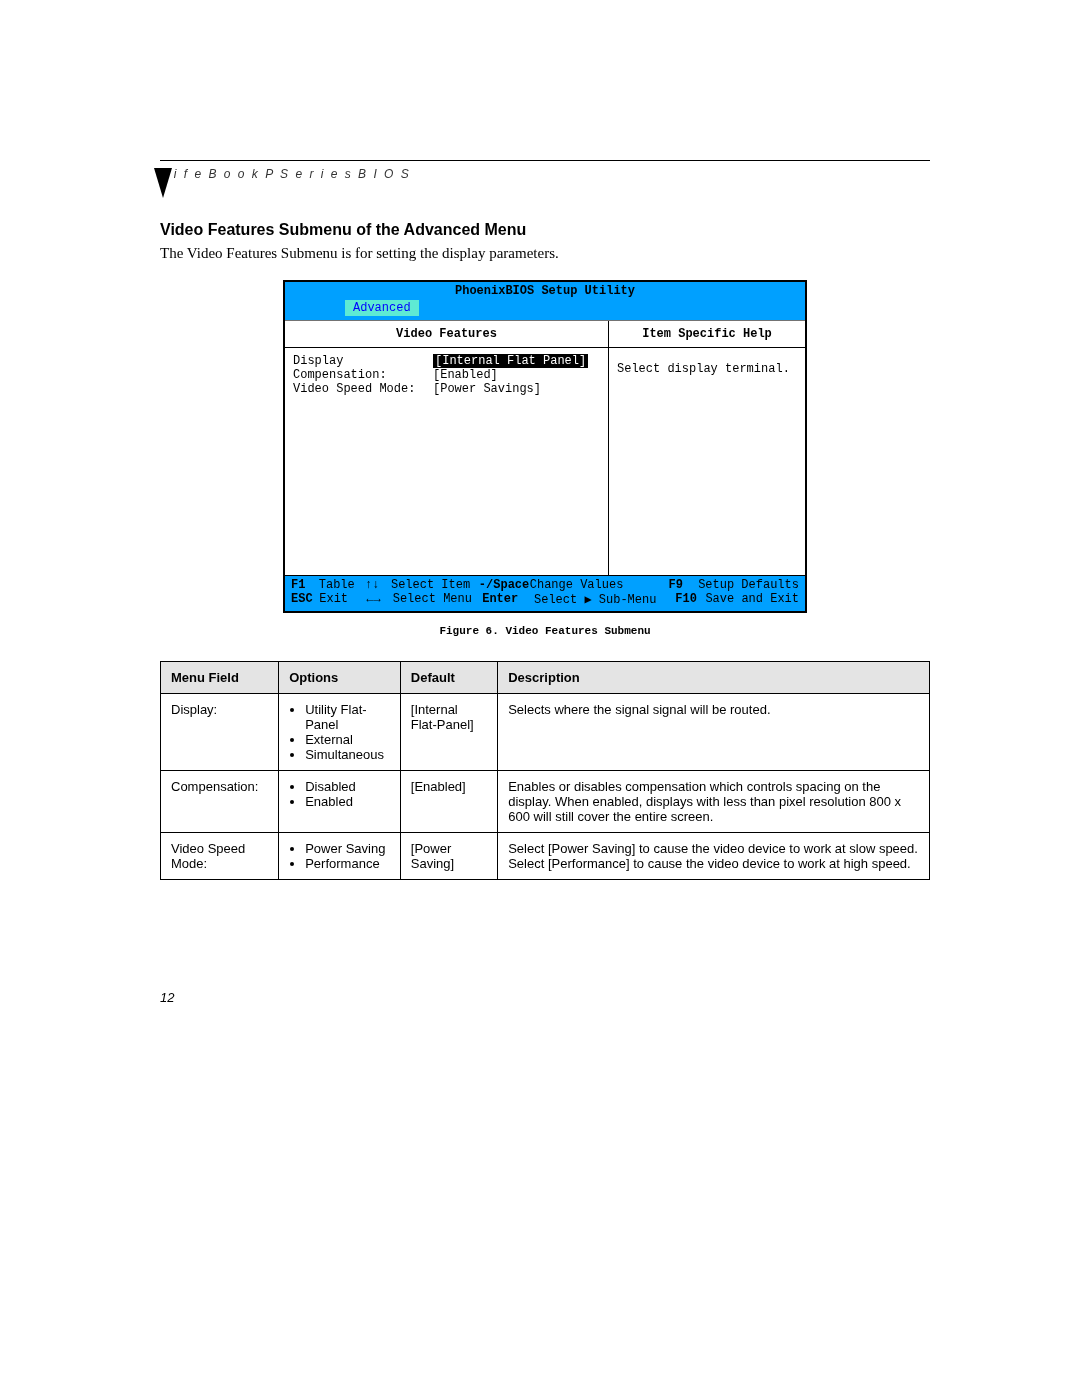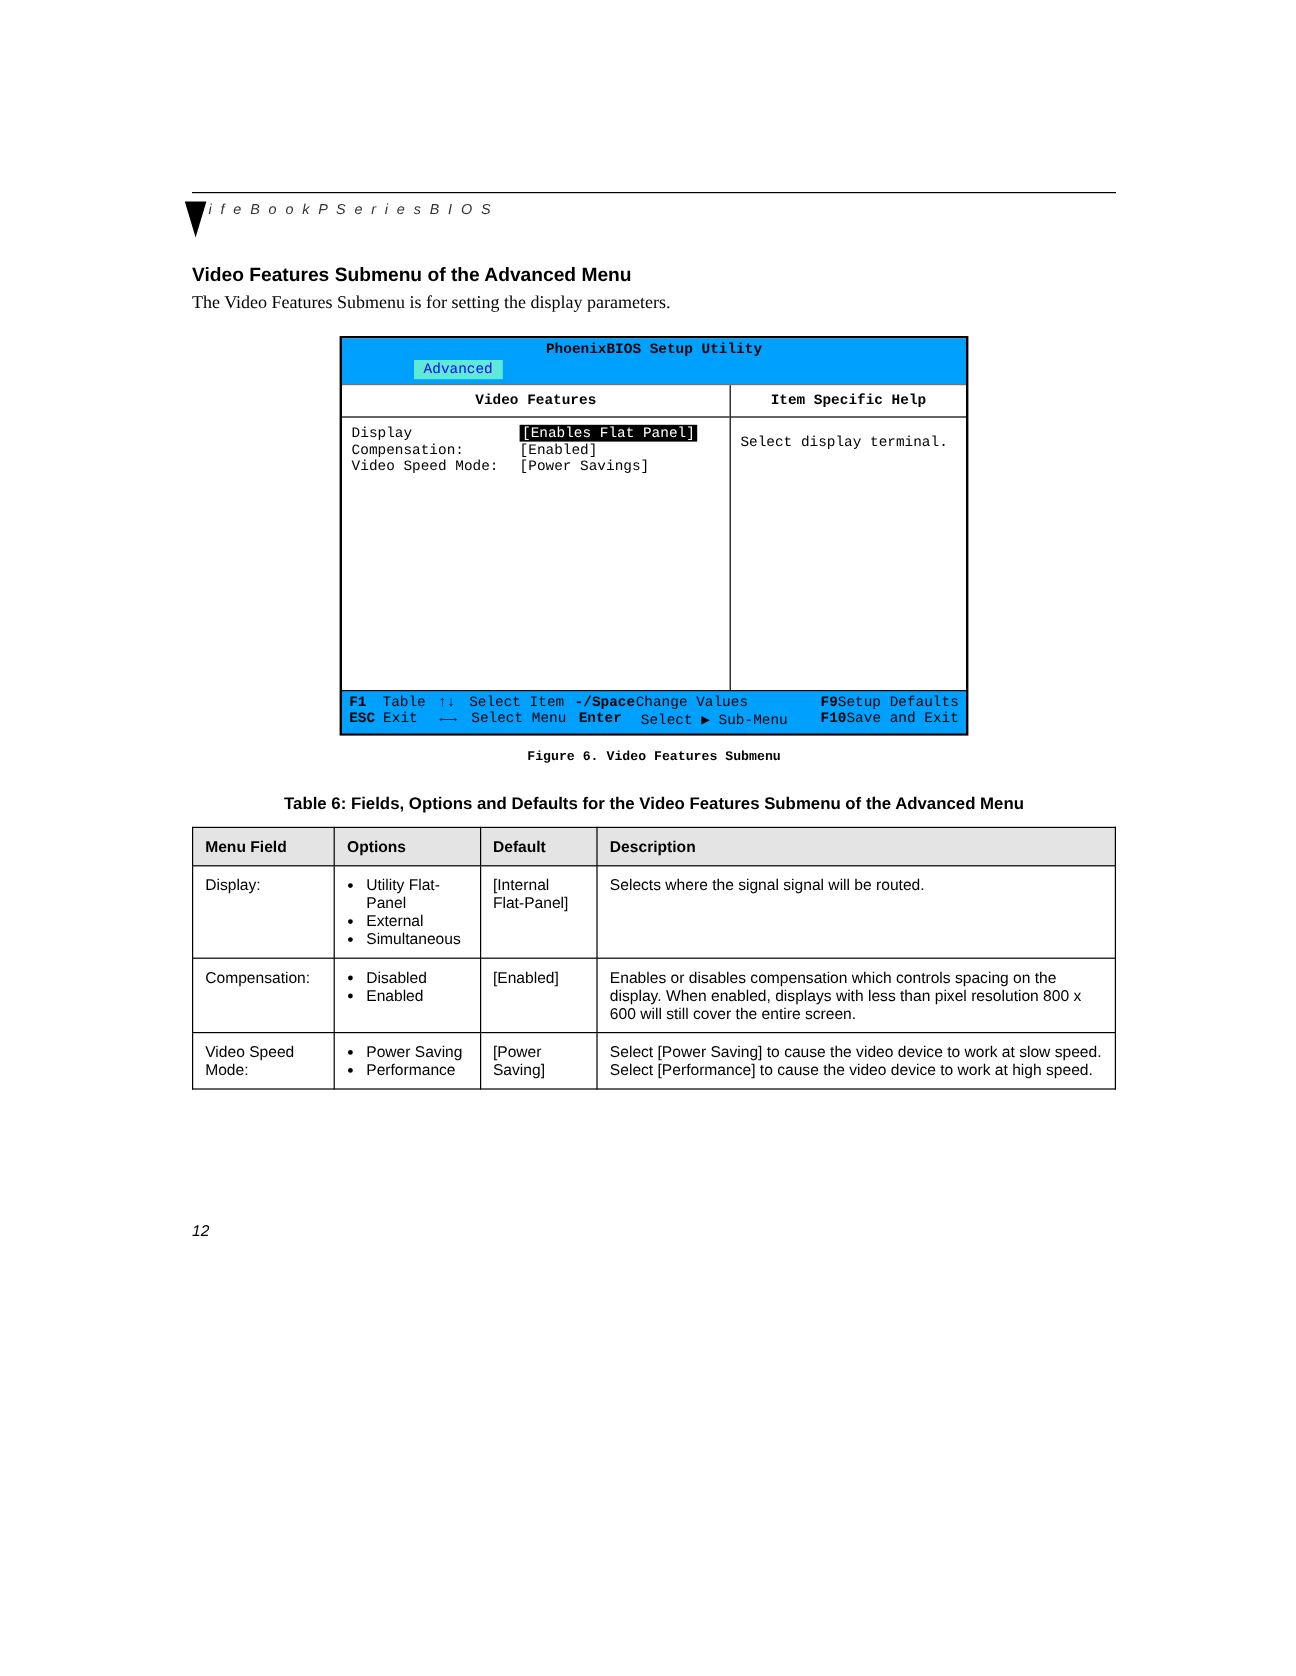--- a/index.html
+++ b/index.html
@@ -119,21 +119,21 @@
     gap: 0;
   }
   .bios .footer .k { color: #000000; font-weight: bold; }
   .bios .footer .cell { white-space: pre; }
   .bios .footer .c1 { width: 30px; }
   .bios .footer .c2 { width: 50px; }
   .bios .footer .c3 { width: 28px; }
   .bios .footer .c4 { width: 95px; }
   .bios .footer .c5 { width: 55px; }
   .bios .footer .c6 { width: 150px; }
-  .bios .footer .c7 { width: 32px; text-align: right; }
+  .bios .footer .c7 { width: 32px; }
   .bios .footer .c8 { }
 
   .fig-caption {
     text-align: center;
     font-size: 11px;
     font-weight: bold;
     margin: 12px 0 24px 0;
     font-family: Liberation Mono, monospace;
   }
   .table-title {
@@ -187,21 +187,21 @@
     <div class="title-bar">PhoenixBIOS Setup Utility</div>
     <div class="tab-row">
       <span class="tab">Advanced</span>
     </div>
     <div class="body-wrap">
       <div class="left-pane">
         <div class="pane-title">Video Features</div>
         <div class="sep"></div>
         <div class="row selected">
           <span class="lbl">Display</span>
-          <span class="val">[Enables Flat Panel]</span>
+          <span class="val">[Internal Flat Panel]</span>
         </div>
         <div class="row">
           <span class="lbl">Compensation:</span>
           <span class="val">[Enabled]</span>
         </div>
         <div class="row">
           <span class="lbl">Video Speed Mode:</span>
           <span class="val">[Power Savings]</span>
         </div>
       </div>
@@ -229,21 +229,20 @@
         <span class="cell c4">Select Menu</span>
         <span class="cell c5"><span class="k">Enter</span></span>
         <span class="cell c6">Select ▶ Sub-Menu</span>
         <span class="cell c7"><span class="k">F10</span></span>
         <span class="cell c8">Save and Exit</span>
       </div>
     </div>
   </div>
 
   <div class="fig-caption">Figure 6.  Video Features Submenu</div>
-  <div class="table-title">Table 6: Fields, Options and Defaults for the Video Features Submenu of the Advanced Menu</div>
 
   <table class="doc-table">
     <thead>
       <tr>
         <th>Menu Field</th>
         <th>Options</th>
         <th>Default</th>
         <th>Description</th>
       </tr>
     </thead>

